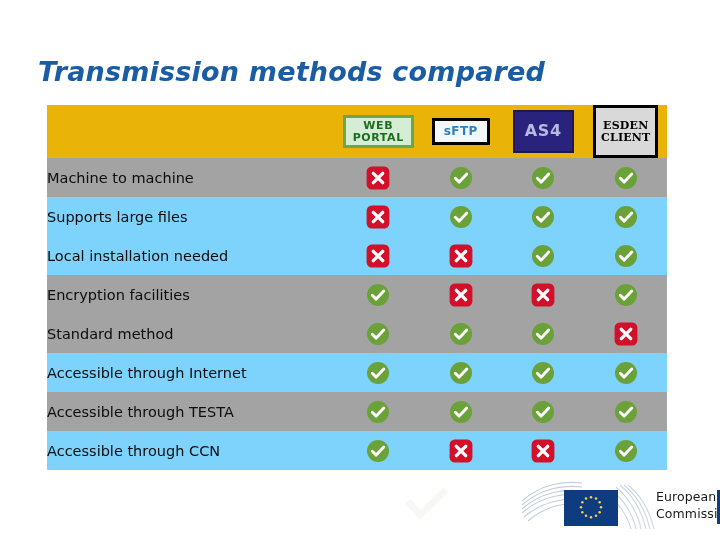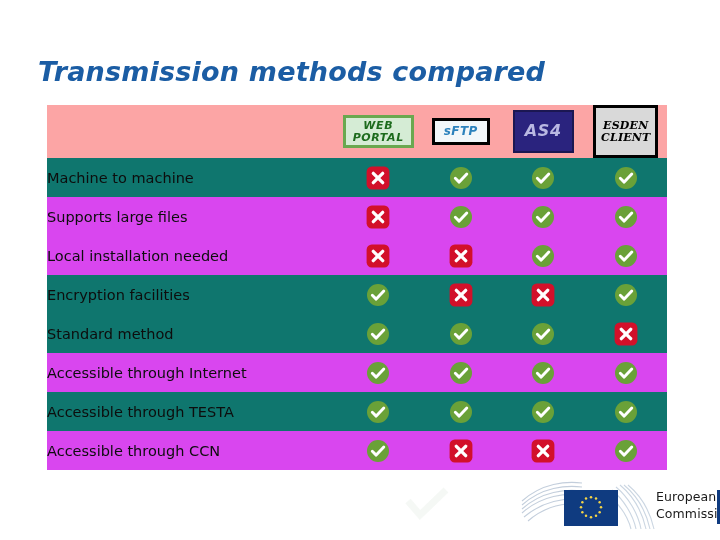--- a/index.html
+++ b/index.html
@@ -43,24 +43,23 @@
     margin: 0;
     border: none;
   }
 
   .col-label { width: 290px; }
   .col-icon  { width: 82.5px; }
 
   
   .head-row { height: 53px; background: #c3e1e4; }
   .head-cell {
-    background: #fca5a5;
+    background: #eab308;
     text-align: center;
     vertical-align: middle;
-    font-style: italic;
   }
 
   .badge {
     display: inline-block;
     line-height: 1.05;
     text-align: center;
     font-weight: bold;
     white-space: pre-line;
   }
   .badge-web {
@@ -95,22 +94,22 @@
     border: 3px solid #000000;
     color: #000000;
     font-size: 11px;
     padding: 12px 5px;
     letter-spacing: 0.2px;
     font-family: "DejaVu Serif", serif;
   }
 
   
   .data-row { height: 39px; }
-  .row-a { background: #0f766e; }
-  .row-b { background: #d946ef; }
+  .row-a { background: #a3a3a3; }
+  .row-b { background: #7dd3fc; }
 
   .label-cell {
     padding-left: 9px;
     font-size: 14.5px;
     color: #0d0d0d;
     font-family: "DejaVu Sans", sans-serif;
     vertical-align: middle;
     white-space: nowrap;
   }
   .icon-cell {

